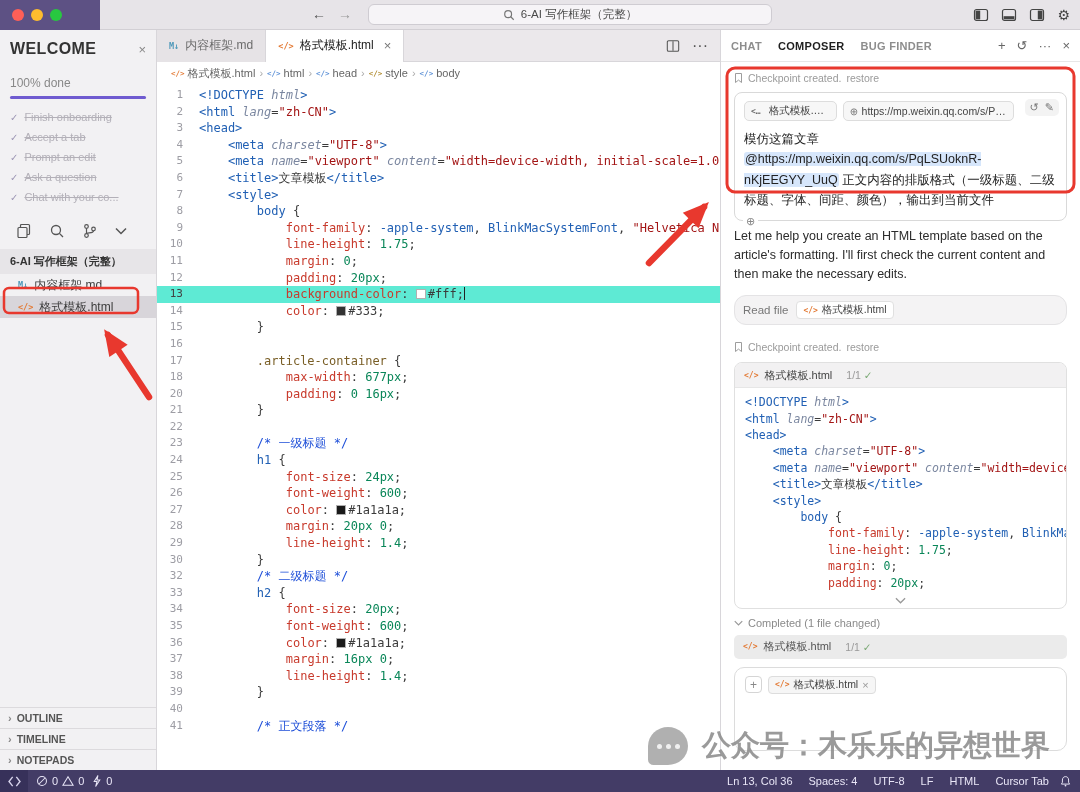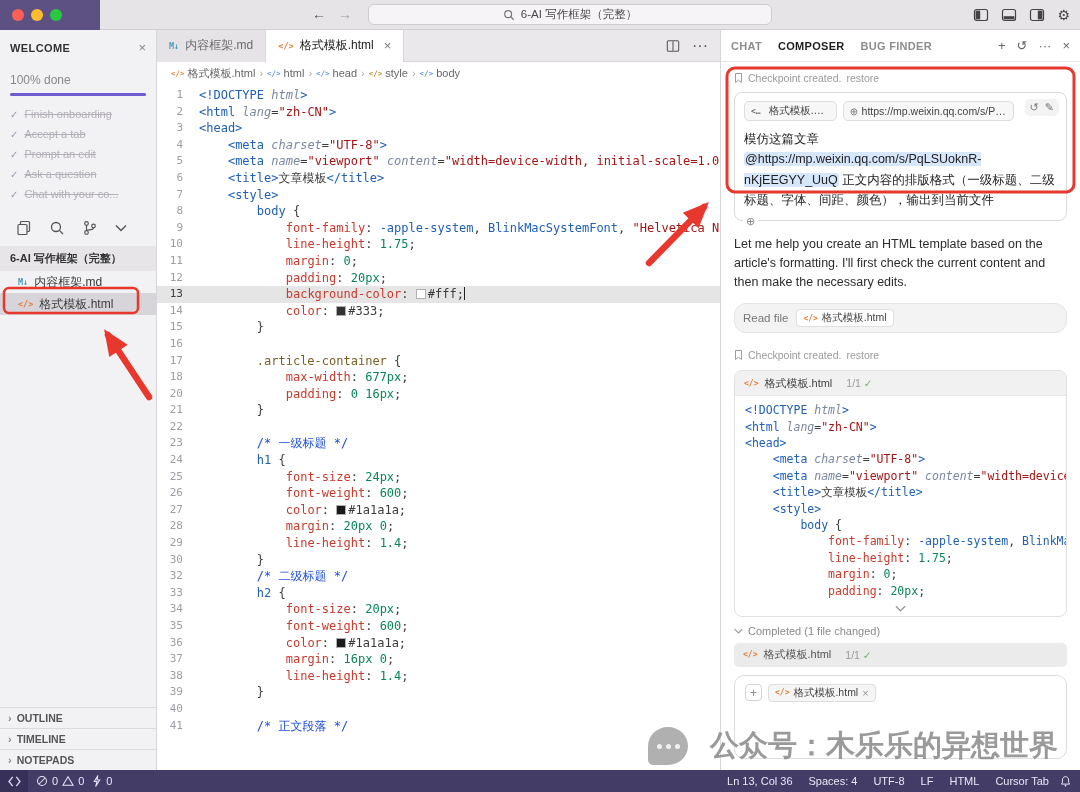--- a/index.html
+++ b/index.html
@@ -15,21 +15,21 @@
 .nav-arrow.back{left:312px}.nav-arrow.fwd{left:338px;color:#9a9a9a}
 .search-pill{position:absolute;left:368px;top:4px;width:404px;height:21px;background:#f6f4f7;border:1px solid #cfccd2;border-radius:6px;display:flex;align-items:center;justify-content:center;gap:6px;font-size:11.5px;color:#4a4a4a}
 .tb-right{position:absolute;right:10px;top:5px;display:flex;align-items:center;gap:12px;color:#444}
 .tb-right svg{display:block}
 .gear{font-size:14px;color:#444;line-height:20px}
 
 
 .sidebar{position:absolute;top:30px;left:0;width:157px;bottom:22px;background:#f2f1f3;border-right:1px solid #d8d6da}
 .welcome{padding:10px 10px 0}
 .w-head{display:flex;align-items:center}
-.w-title{font-size:11px;font-weight:700;letter-spacing:.4px;color:#333}
+.w-title{font-size:16px;font-weight:700;letter-spacing:.4px;color:#333}
 .w-close{margin-left:auto;color:#888;font-size:13px}
 .w-progress-label{margin-top:18px;font-size:12px;color:#888}
 .w-progress{margin-top:6px;height:3px;background:#dcd9e0;border-radius:2px}
 .w-progress-fill{width:100%;height:3px;background:var(--accent,#6f5bd0);border-radius:2px}
 #welcome-items{margin-top:8px}
 .wl-item{display:flex;align-items:center;gap:6px;height:20px}
 .wl-check{color:#9e97b5;font-size:10px}
 .wl-text{font-size:11px;color:#b3b0b8;text-decoration:line-through;white-space:nowrap;overflow:hidden}
 .act-row{display:flex;align-items:center;gap:17px;padding:16px 0 10px 16px}
 .exp-head{background:#e7e5e8;font-size:11px;font-weight:700;color:#333;padding:5px 10px;white-space:nowrap;overflow:hidden}
@@ -48,21 +48,21 @@
 .tab{display:flex;align-items:center;gap:6px;padding:0 12px;font-size:12px;color:#6b6b6b;border-right:1px solid #d8d6da;background:#e6e3e6}
 .tab.active{background:#fff;color:#222}
 .tab-close{color:#777;font-size:13px;margin-left:4px}
 .tab-actions{margin-left:auto;display:flex;align-items:center;gap:12px;padding-right:12px;color:#555}
 .breadcrumb{height:22px;display:flex;align-items:center;gap:4px;padding-left:14px;font-size:11px;color:#666;background:#fff}
 .bc-item{display:flex;align-items:center;gap:3px}
 .bc-icon{font-size:7.5px;font-weight:700;font-family:"DejaVu Sans Mono",monospace}
 .bc-sep{color:#aaa}
 .code{position:absolute;top:55px;left:0;right:0;bottom:0;padding-top:2px;font-family:"DejaVu Sans Mono",monospace;font-size:12px;overflow:hidden}
 .code-line{display:flex;height:16.6px;line-height:16.6px;white-space:pre}
-.code-line.current{background:#e5e5e5}
+.code-line.current{background:#5eead4}
 .ln-num{flex:none;width:42px;text-align:right;padding-right:16px;color:#9d9da4;font-size:11px}
 .code-line.current .ln-num{color:#424242}
 .ln-body{white-space:pre}
 .tk-tag{color:#2160b4}
 .tk-attr{color:#7b87a0;font-style:italic}
 .tk-str{color:#a31515}
 .tk-val{color:#2160b4}
 .tk-num{color:#098658}
 .tk-prop{color:#c83a2c}
 .tk-sel{color:#2160b4}
@@ -87,21 +87,21 @@
 .pill-row{display:flex;gap:6px;max-width:270px}
 .pill{display:inline-flex;align-items:center;gap:4px;border:1px solid #ddd;border-radius:5px;background:#f7f7f7;padding:2px 6px;font-size:10.5px;color:#444;white-space:nowrap;overflow:hidden;max-width:190px}
 .pill span{overflow:hidden;text-overflow:ellipsis}
 .code-ic{font-size:8px;font-weight:700;color:#6a6a6a;font-family:"DejaVu Sans Mono",monospace}
 .code-ic.html{color:#e37933}
 .globe-ic{color:#777;font-size:10px}
 .card-actions{position:absolute;top:6px;right:7px;display:flex;gap:6px;background:#f3f3f3;border-radius:5px;padding:2px 5px;color:#777;font-size:11px}
 .msg-text{margin-top:8px;font-size:12.5px;line-height:1.62;color:#222}
 .mention{background:var(--mention,#d6e6fb);border-radius:3px;padding:0 1px}
 .card-globe{position:absolute;left:8px;bottom:-9px;width:15px;height:15px;background:#fff;color:#888;font-size:11px;line-height:15px;text-align:center}
-.a-text{margin-top:14px;font-size:12.5px;line-height:1.5;color:#2c2c2c}
+.a-text{margin-top:6px;font-size:12.5px;line-height:1.5;color:#2c2c2c}
 .read-file{margin-top:12px;display:flex;align-items:center;gap:8px;background:#f4f3f4;border:1px solid #e4e3e5;border-radius:12px;padding:5px 8px;font-size:11.5px;color:#777}
 .rf-chip{display:inline-flex;align-items:center;gap:4px;background:#fff;border:1px solid #e0e0e0;border-radius:4px;padding:1px 6px;font-size:10.5px;color:#444}
 .cp2{margin-top:14px}
 .code-card{margin-top:8px;border:1px solid #e0e0e0;border-radius:8px;overflow:hidden;background:#fff}
 .cc-head{height:25px;background:#f2f1f2;border-bottom:1px solid #e6e6e6;display:flex;align-items:center;gap:6px;padding:0 9px;font-size:11px;color:#444}
 .cc-prog{margin-left:8px;color:#999;font-size:10.5px}
 .ck{color:#7aa874}
 .cc-code{padding:6px 10px 2px;font-family:"DejaVu Sans Mono",monospace;font-size:11.5px;overflow:hidden}
 .cc-code .code-line{height:16.4px;line-height:16.4px}
 .cc-expand{height:15px;display:flex;justify-content:center;align-items:center}
@@ -115,21 +115,21 @@
 
 
 .statusbar{position:absolute;left:0;right:0;bottom:0;height:22px;background:var(--sb,#433c66);color:#e9e6f7;display:flex;align-items:center;font-size:11px}
 .st-remote{width:28px;height:22px;background:#37315a;display:flex;align-items:center;justify-content:center}
 .st-group{display:flex;align-items:center;gap:4px;margin-left:8px}
 .st-group svg{display:block}
 .st-right{margin-left:auto;display:flex;align-items:center;gap:16px;padding-right:10px}
 .st-bell{margin-right:8px;display:flex;align-items:center}
 
 
-.watermark{position:absolute;left:648px;top:726px;display:flex;align-items:center;gap:22px;z-index:40;opacity:.88}
+.watermark{position:absolute;left:648px;top:726px;display:flex;align-items:center;gap:14px;z-index:40;opacity:.88}
 .wm-logo{width:40px;height:38px;background:#a6a6a6;border-radius:50% 50% 50% 14%;display:flex;align-items:center;justify-content:center;gap:4px}
 .wm-logo i{width:5px;height:5px;background:#efefef;border-radius:50%}
 .wm-text{font-size:29px;font-weight:700;color:#8d8d8d;text-shadow:0 1px 2px rgba(255,255,255,.7);white-space:nowrap}
 .annotations{position:absolute;left:0;top:0;z-index:60;pointer-events:none}
 </style>
 </head>
 <body>
 
 <div class="app">
 

